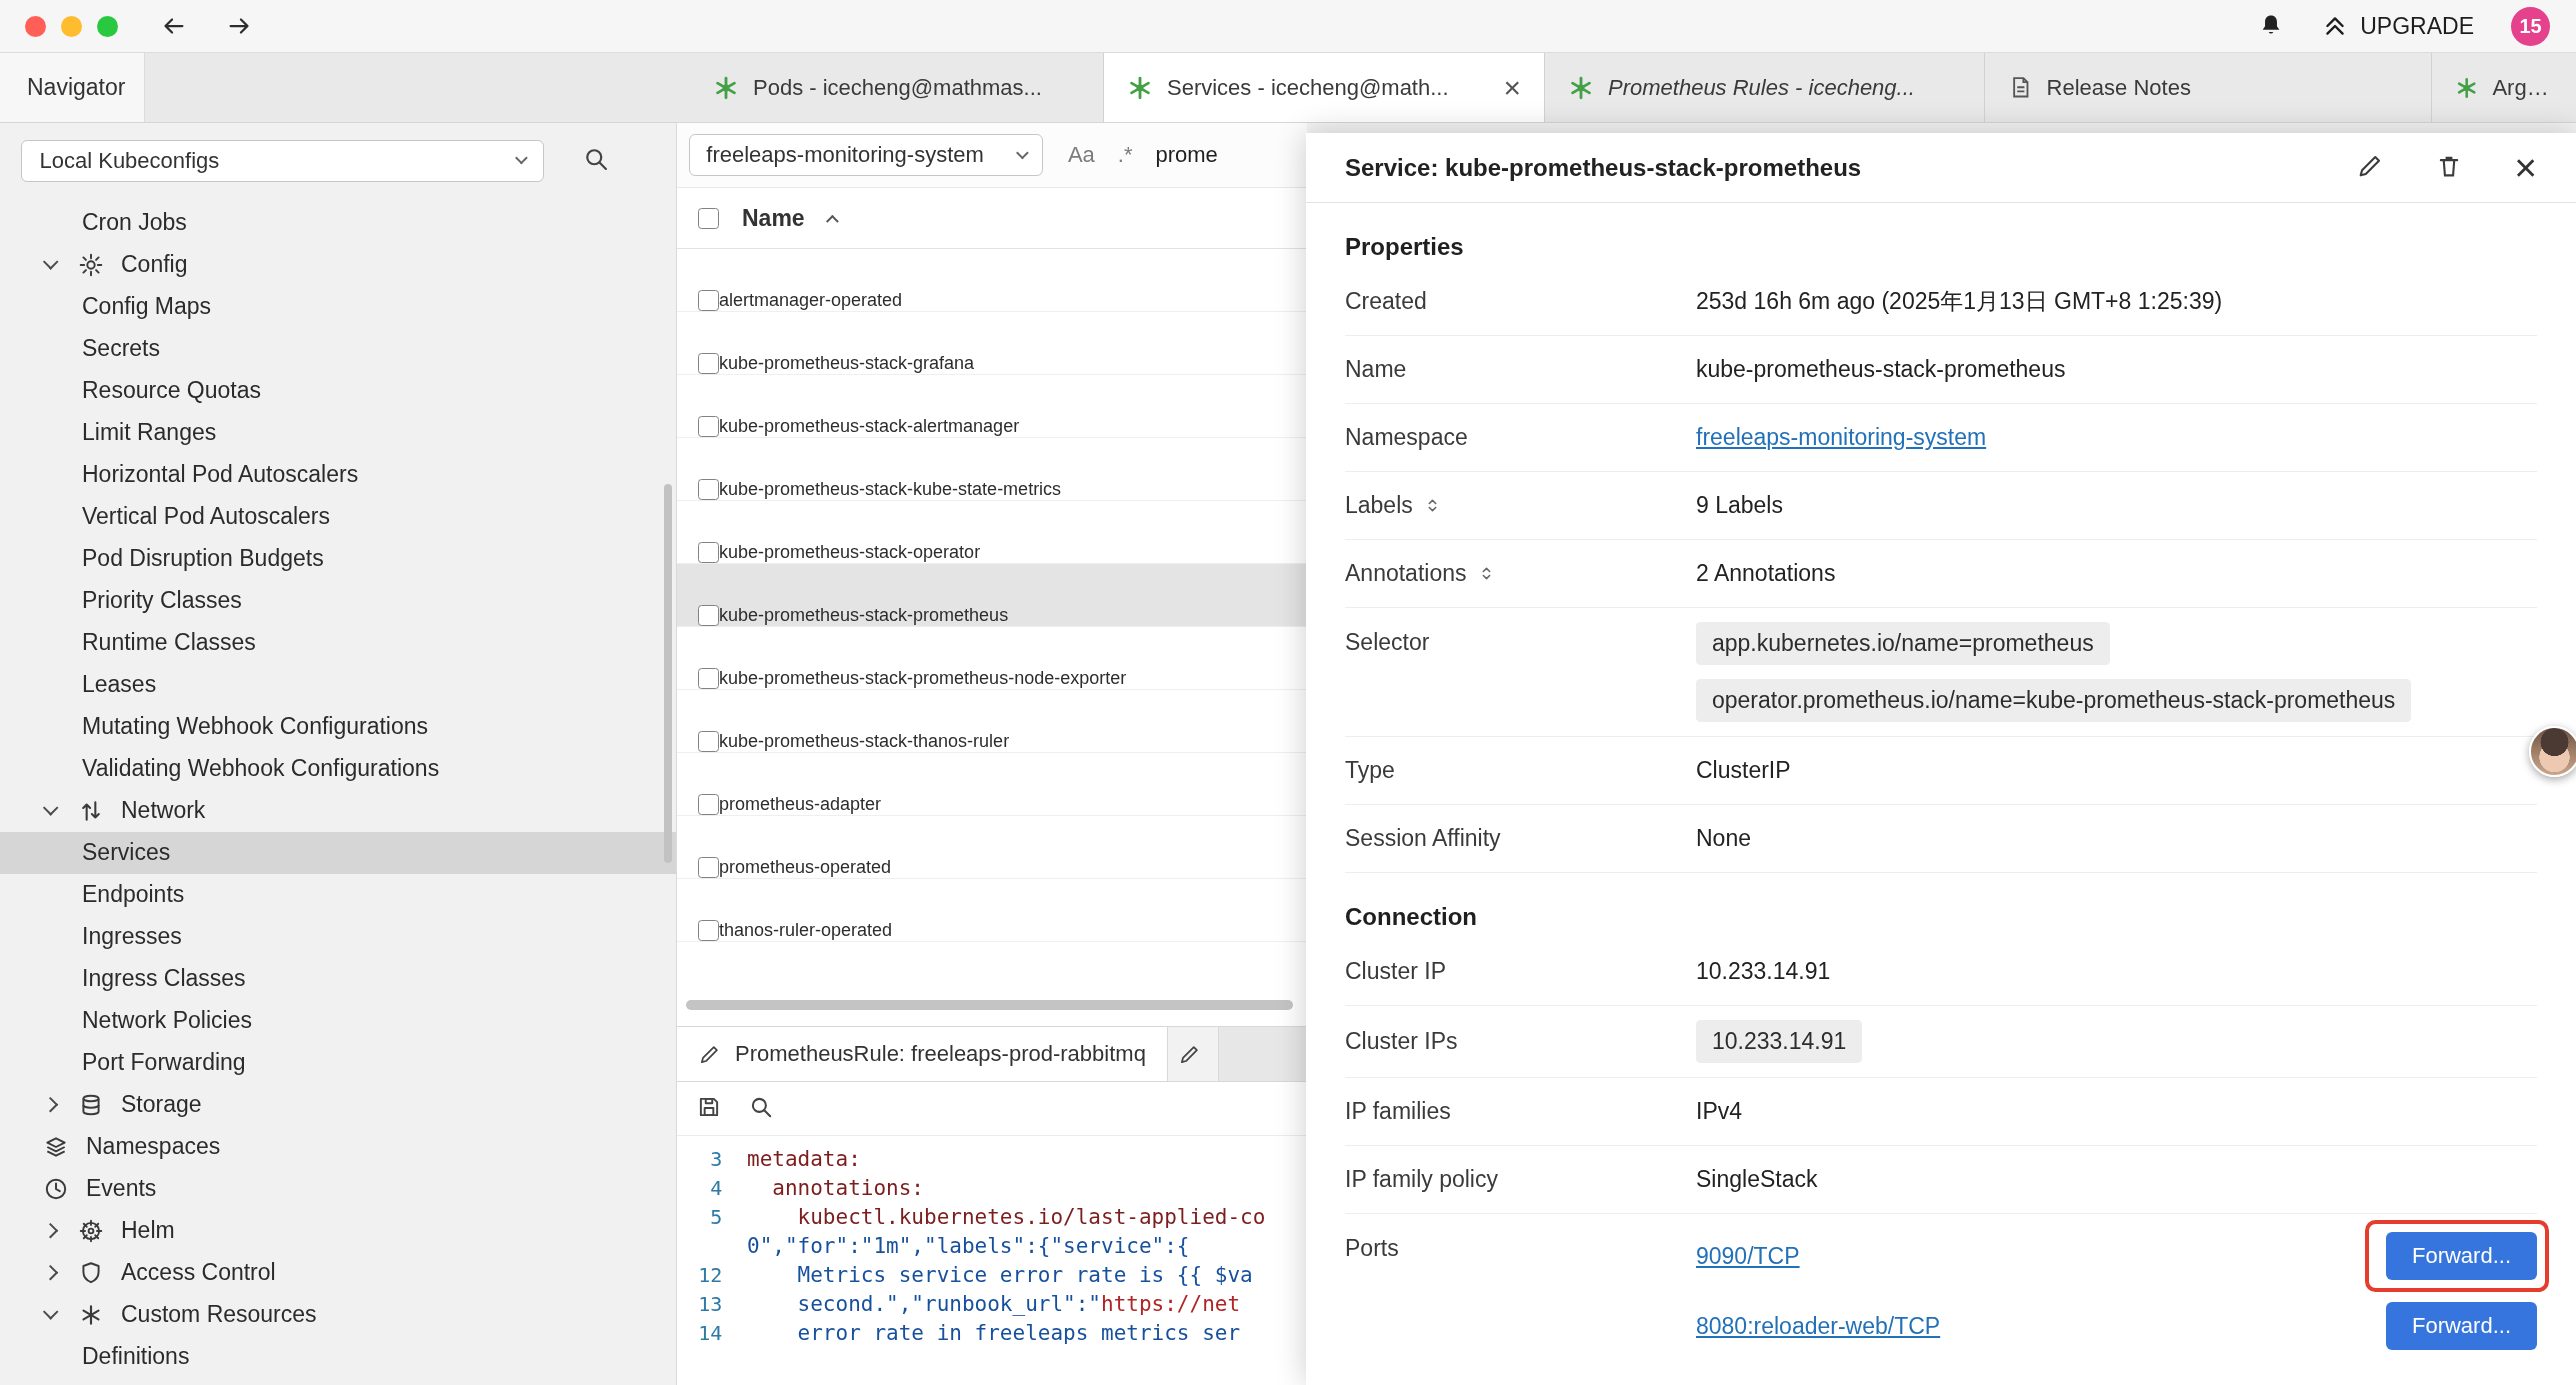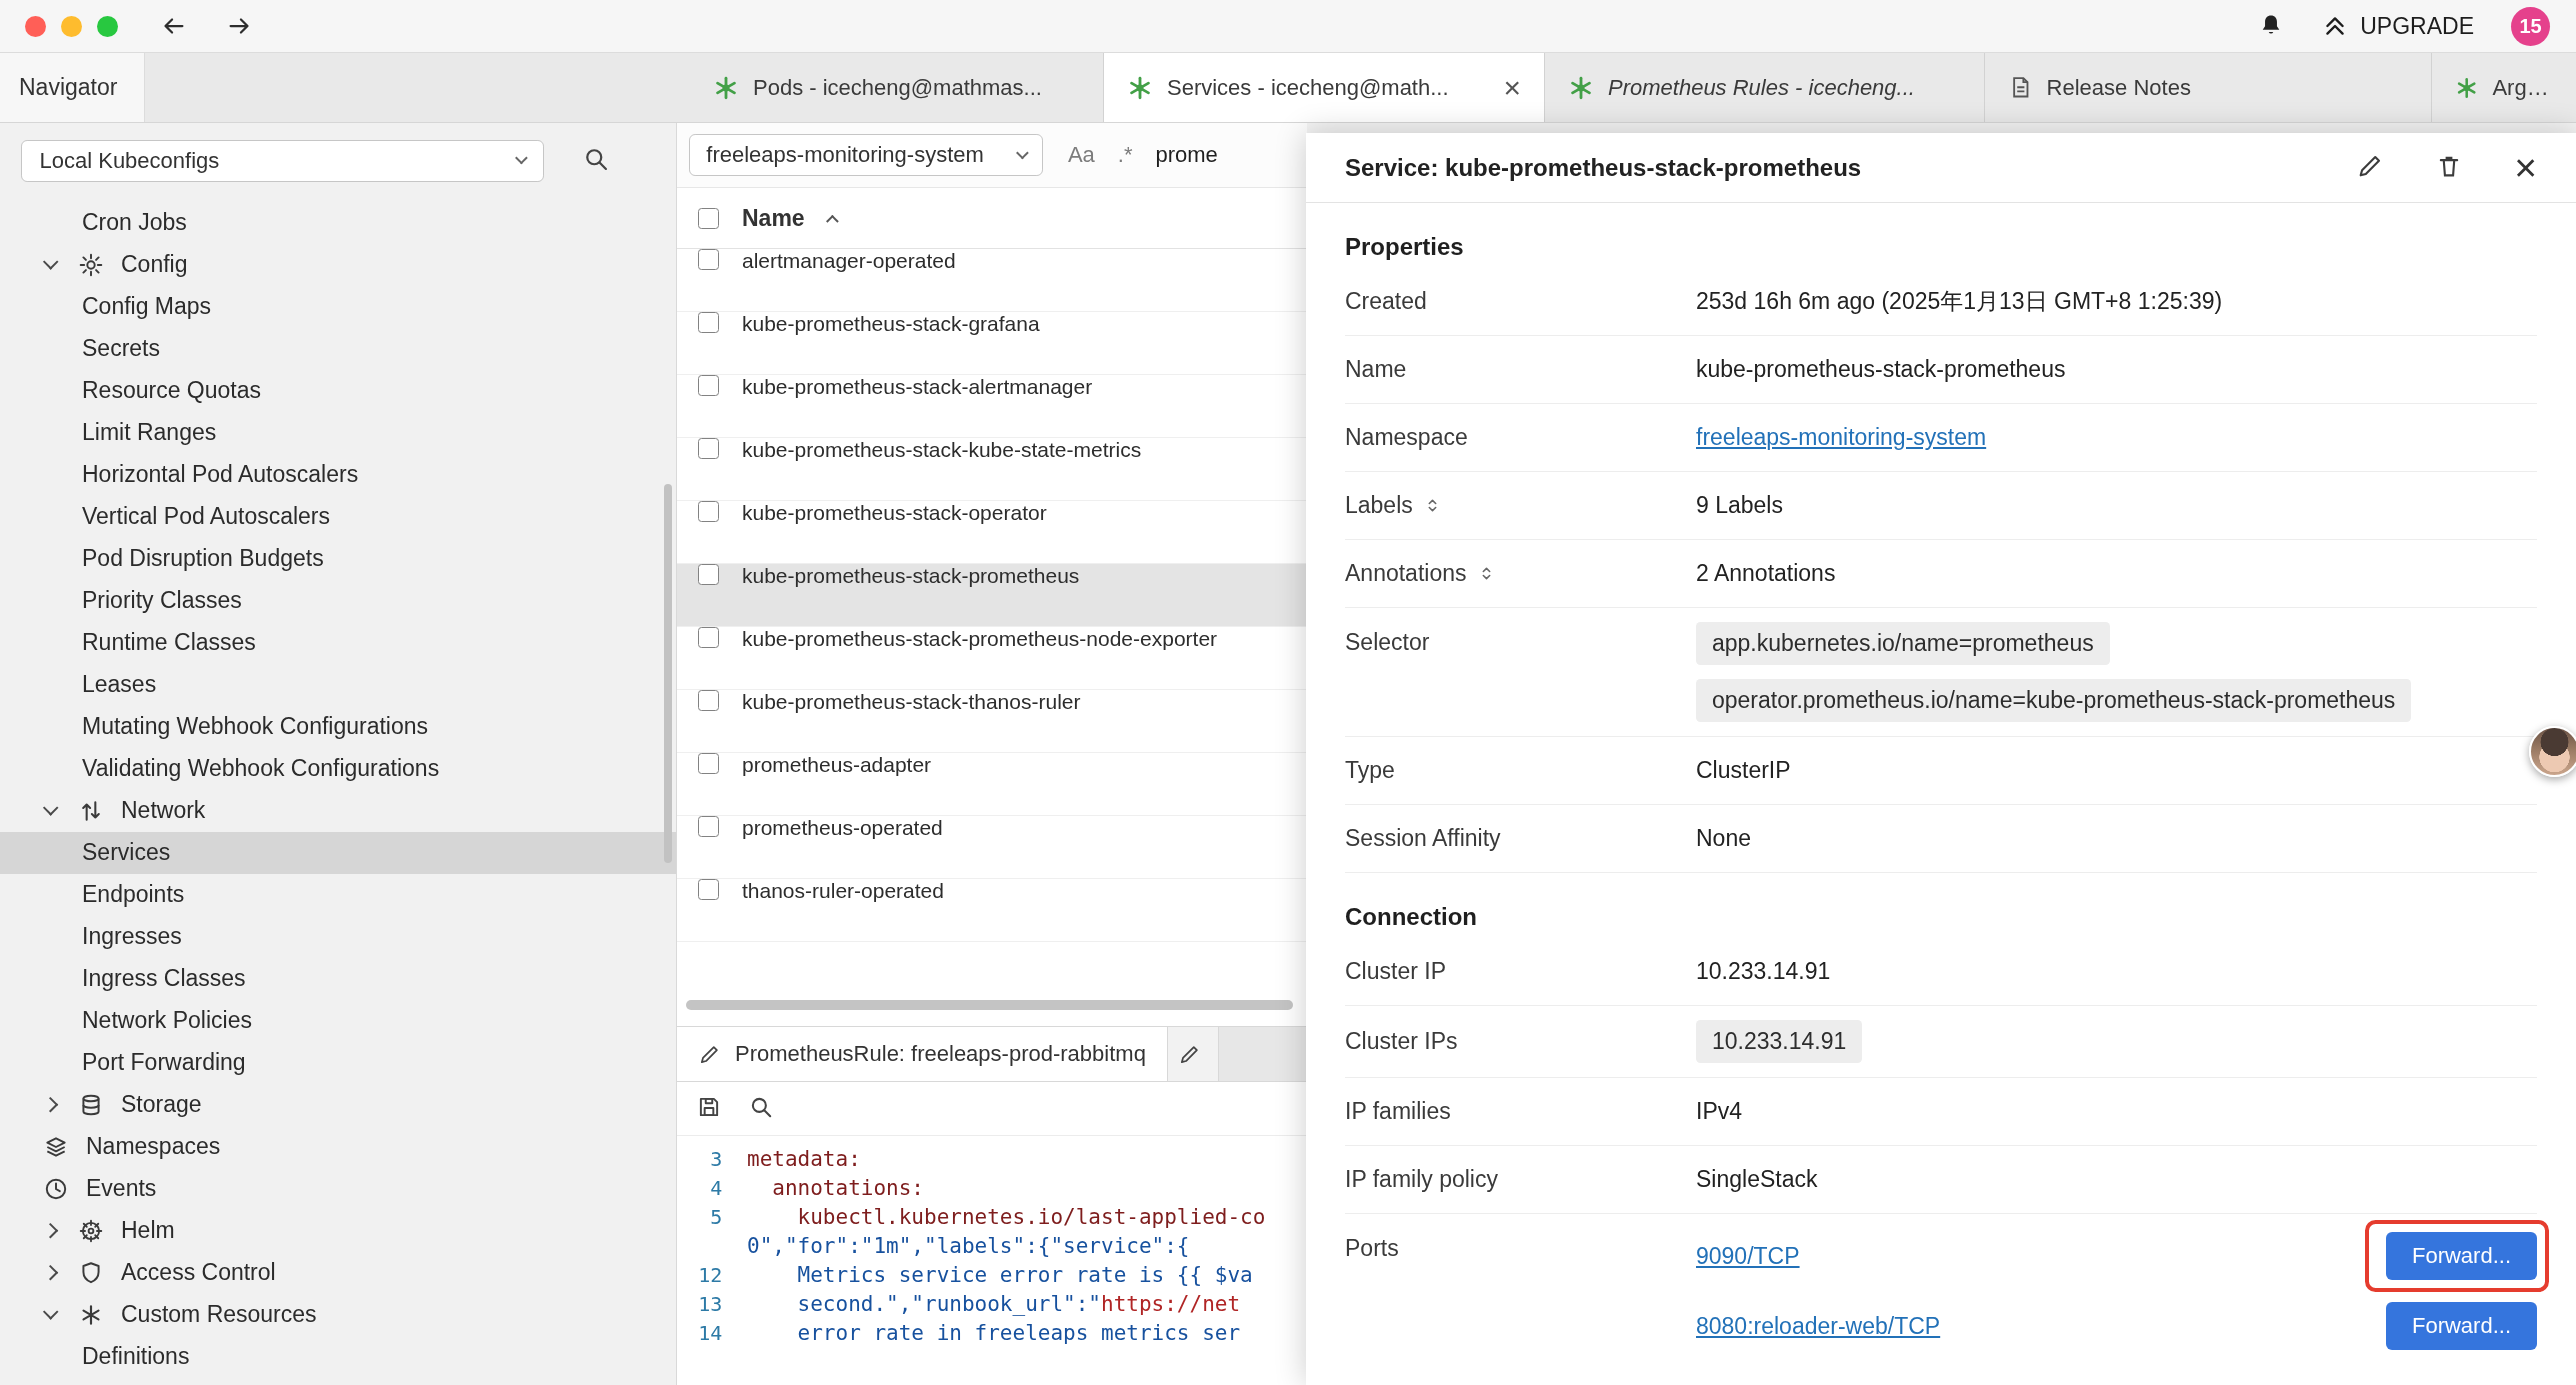--- a/index.html
+++ b/index.html
@@ -14,21 +14,21 @@
   .traffic { display:flex; gap:15px; padding-left:24.6px; }
   .light { width:21px; height:21px; border-radius:50%; }
   .light.red{background:#ff5f57;} .light.yellow{background:#febc2e;} .light.green{background:#28c840;}
   .nav-arrows { display:flex; gap:37px; margin-left:40px; }
   .nav-arrows svg { display:block; }
   .topbar-right { margin-left:auto; display:flex; align-items:center; gap:37px; padding-right:26px; }
   .upgrade { display:flex; align-items:center; gap:12.3px; font-size:23px; color:#1d1d1d; }
   .pink-badge { width:39px; height:39px; border-radius:50%; background:#e5418c; color:#fff; font-size:20px; font-weight:bold; display:flex; align-items:center; justify-content:center; }
   
   .tabbar { height:70px; background:#e9e9e9; border-bottom:0.9px solid #d6d6d6; display:flex; align-items:stretch; }
-  .nav-tab { width:145px; background:#f7f7f7; border-right:0.9px solid #dcdcdc; display:flex; align-items:center; padding-left:19px; font-size:23px; color:#333; }
+  .nav-tab { width:145px; background:#f7f7f7; border-right:0.9px solid #dcdcdc; display:flex; align-items:center; padding-left:27px; font-size:23px; color:#333; }
   .tab-spacer { width:545px; }
   .tab { display:flex; align-items:center; gap:14px; padding:0 23px; border-right:0.9px solid #d2d2d2; font-size:22px; color:#3a3a3a; white-space:nowrap; overflow:hidden; }
   .tab.active { background:#fff; }
   .tab .tab-label { overflow:hidden; text-overflow:ellipsis; }
   .tab .tab-label.italic { font-style:italic; }
   .tab .close { margin-left:auto; font-size:30px; color:#555; line-height:1; padding-left:12.3px; }
   .tw1{width:414px;} .tw2{width:441px;} .tw3{width:440px;} .tw4{width:447px;} .twlast{flex:1; min-width:0; border-right:none;}
   
   .chev { display:inline-block; width:11.4px; height:11.4px; border:0 solid #4a4a4a; }
   .chev.right { border-right-width:2.2px; border-bottom-width:2.2px; transform:rotate(-45deg); }
@@ -52,21 +52,21 @@
   .sb-v { position:absolute; right:4.4px; top:361px; width:8px; height:379px; background:#c2c2c2; border-radius:4.4px; }
   
   .listpanel { position:absolute; left:677px; top:123px; width:630px; bottom:0; background:#fff; overflow:hidden; }
   .filter-row { height:65px; display:flex; align-items:center; gap:24.6px; padding:0 12.3px; background:#fcfcfc; border-bottom:0.9px solid #e7e7e7; }
   .ns-select { width:354px; height:42px; border:0.9px solid #c6c6c6; border-radius:6.1px; background:#fff; display:flex; align-items:center; padding:0 16px; font-size:22px; color:#333; flex:none; white-space:nowrap; overflow:hidden; }
   .ns-select .chev { margin-left:auto; border-color:#666; flex:none; }
   .search-box { display:flex; align-items:center; gap:23px; font-size:22px; color:#7c7c7c; white-space:nowrap; }
   .search-box .sval { color:#1f1f1f; }
   .thead { height:61px; display:flex; align-items:center; gap:23px; padding:0 21px; border-bottom:0.9px solid #e2e2e2; font-size:23px; font-weight:bold; color:#333; }
   .thead .chev { border-color:#555; margin-top:7px; }
-  .trow { height:63px; display:flex; align-items:flex-start; gap:23px; padding:0 21px; border-bottom:0.9px solid #efefef; font-size:21px; color:#2d2d2d; white-space:nowrap; }
+  .trow { height:63px; display:flex; align-items:flex-end; padding:0 21px; border-bottom:0.9px solid #efefef; font-size:18px; color:#2d2d2d; white-space:nowrap; }
   .trow.selected { background:#e4e4e4; }
   .sb-h { position:absolute; left:8.8px; top:877px; width:607px; height:9.6px; background:#c4c4c4; border-radius:5.3px; }
   .dock-tabs { position:absolute; left:0; right:0; top:903px; height:56px; background:#e7e7e7; border-top:0.9px solid #d8d8d8; border-bottom:0.9px solid #d8d8d8; display:flex; align-items:stretch; }
   .dock-tab { background:#fff; display:flex; align-items:center; gap:14px; padding:0 21px; border-right:0.9px solid #d8d8d8; font-size:22px; color:#333; white-space:nowrap; overflow:hidden; }
   .dock-tab.stub { width:51px; background:#f2f2f2; padding:0 10.5px; }
   .editor-toolbar { position:absolute; left:0; right:0; top:959px; height:54px; background:#fff; border-bottom:0.9px solid #ececec; display:flex; align-items:center; gap:26px; padding:0 19px; }
   .editor { position:absolute; left:0; right:0; top:1014px; bottom:0; background:#fff; font-family:"DejaVu Sans Mono","Liberation Mono",monospace; font-size:21px; padding-top:7px; }
   .eline { display:flex; align-items:center; height:29px; }
   .lnum { width:70px; flex:none; text-align:right; padding-right:24.6px; color:#2d7aa6; font-size:20px; }
   .ecode { white-space:pre; overflow:hidden; }

